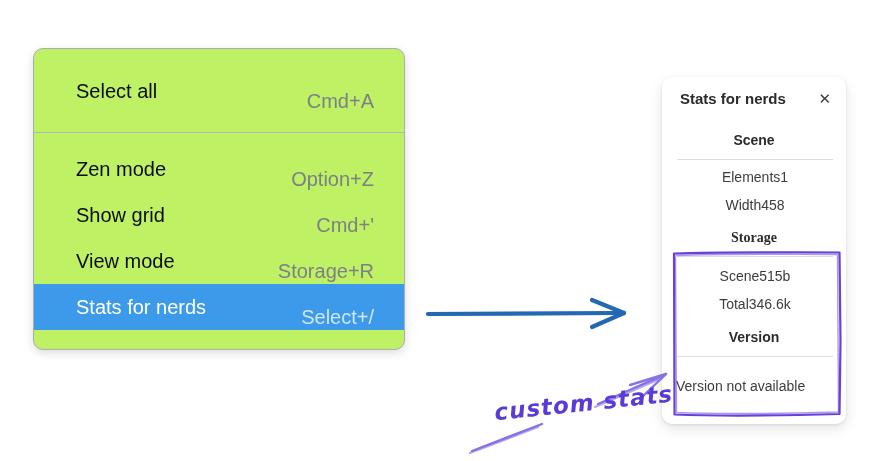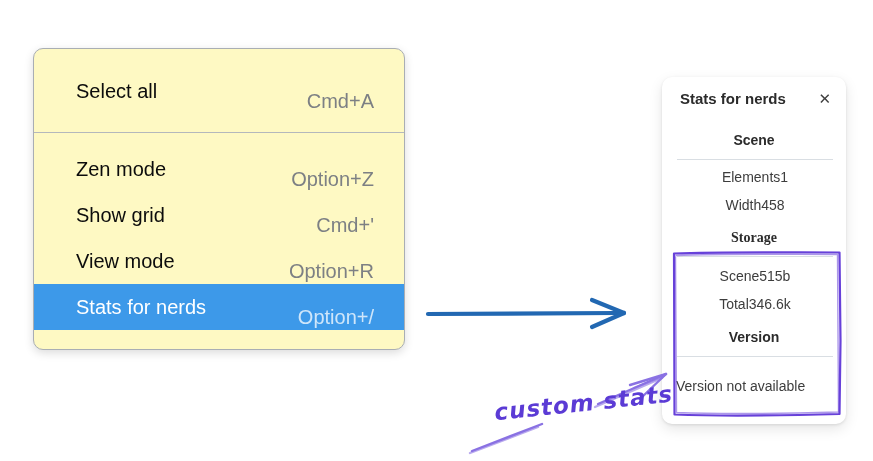--- a/index.html
+++ b/index.html
@@ -5,21 +5,21 @@
   * { margin:0; padding:0; box-sizing:border-box; }
   html,body { background:#ffffff; }
   .stage {
     position:relative; width:873px; height:461px; overflow:hidden;
     background:#ffffff; font-family:"Liberation Sans", sans-serif;
   }
 
   
   .menu {
     position:absolute; left:33px; top:48px; width:372px;
-    background:#fef9c3; border:1px solid #a9aeb4; border-radius:10px;
+    background:#bef264; border:1px solid #a9aeb4; border-radius:10px;
     box-shadow:0 3px 10px rgba(0,0,0,0.14); overflow:hidden;
   }
   .menu-section-1 { padding:19px 0 18px; }
   .menu-divider { height:1px; background:#b4b8bc; }
   .menu-section-2 { padding:13px 0 19px; }
   .menu-item {
     height:46px; display:flex; align-items:center; justify-content:space-between;
     padding:0 30px 0 42px; font-size:20px; color:#0c0c0c; cursor:default;
   }
   .menu-item .shortcut { color:#7d8084;margin-top:20px; }
@@ -91,25 +91,25 @@
       <div class="menu-item">
         <span>Zen mode</span>
         <span class="shortcut">Option+Z</span>
       </div>
       <div class="menu-item">
         <span>Show grid</span>
         <span class="shortcut">Cmd+'</span>
       </div>
       <div class="menu-item">
         <span>View mode</span>
-        <span class="shortcut">Option+R</span>
+        <span class="shortcut">Storage+R</span>
       </div>
       <div class="menu-item highlighted">
         <span>Stats for nerds</span>
-        <span class="shortcut">Option+/</span>
+        <span class="shortcut">Select+/</span>
       </div>
     </div>
   </div>
 
   <svg class="blue-arrow" width="210" height="40" viewBox="0 0 210 40">
     <g fill="none" stroke="#2268b2" stroke-width="4.2" stroke-linecap="round">
       <path d="M5 18 L194 17"></path>
       <path d="M169 4 L201 17"></path>
       <path d="M169 31 L201 17"></path>
     </g>

